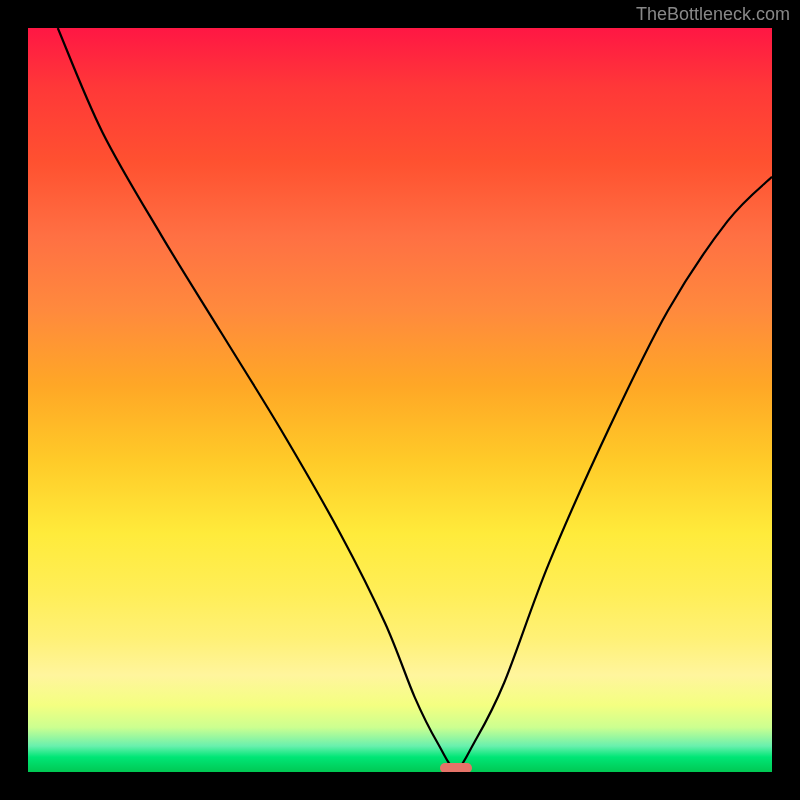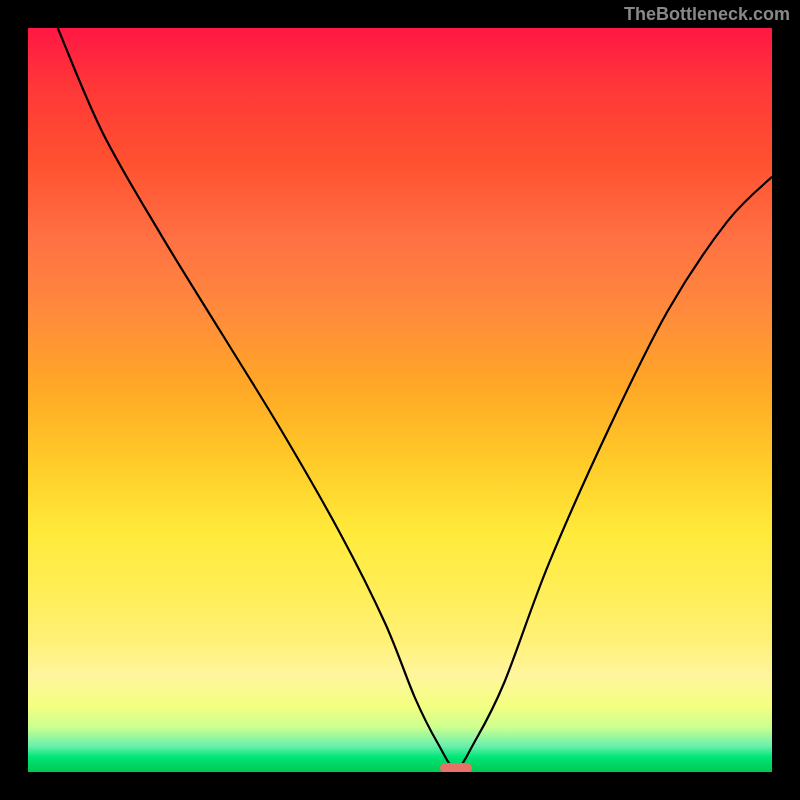--- a/index.html
+++ b/index.html
@@ -56,21 +56,21 @@
       background: #e57368;
       border-radius: 5px;
       transform: translate(-50%, -50%);
     }
     .watermark {
       position: absolute;
       top: 4px;
       right: 10px;
       color: #888;
       font-size: 18px;
-      font-weight: 700;
+      font-weight: 400;
       z-index: 10;
     }
   </style>
 </head>
 <body>
 
 <div class="chart-container">
   <div class="watermark">TheBottleneck.com</div>
   <div class="plot-area">
     <svg class="curve" viewBox="0 0 744 744" preserveAspectRatio="none">

